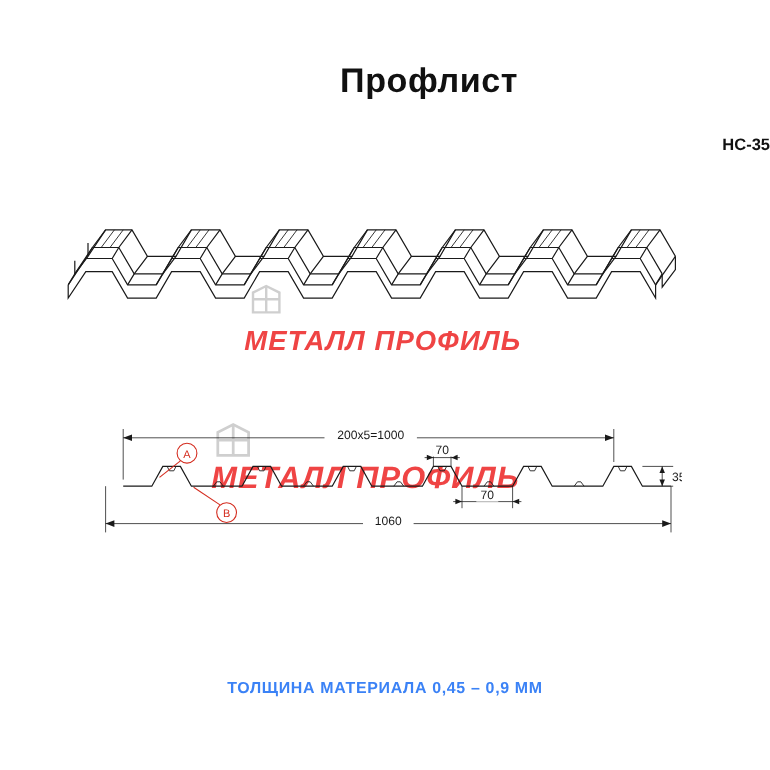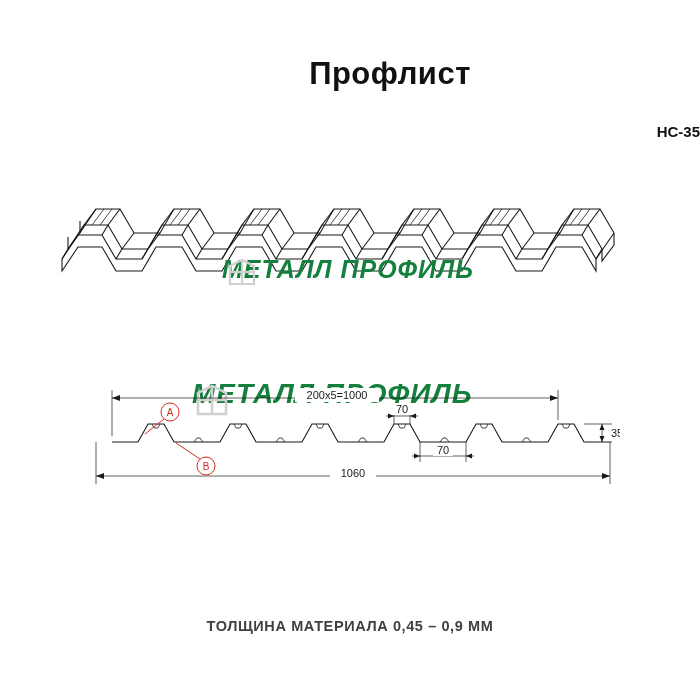--- a/index.html
+++ b/index.html
@@ -59,34 +59,35 @@
   }
   .footer {
     position: absolute;
     top: 618px;
     left: 0;
     width: 700px;
     text-align: center;
     font-size: 14.5px;
     font-weight: bold;
     letter-spacing: 0.6px;
-    color: #404040;
+    color: #3b82f6;
   }
   .wm {
     position: absolute;
     pointer-events: none;
     user-select: none;
   }
   .wm-text {
     font-family: "Liberation Sans", sans-serif;
     font-weight: bold;
     font-style: italic;
-    color: #15803d;
+    color: #ef4444;
     letter-spacing: 1px;
     white-space: nowrap;
+    margin-top: 41px;
   }
   .wm1 {
     top: 255px;
     left: 222px;
     font-size: 25px;
   }
   .wm2 {
     top: 378px;
     left: 192px;
     font-size: 28px;

